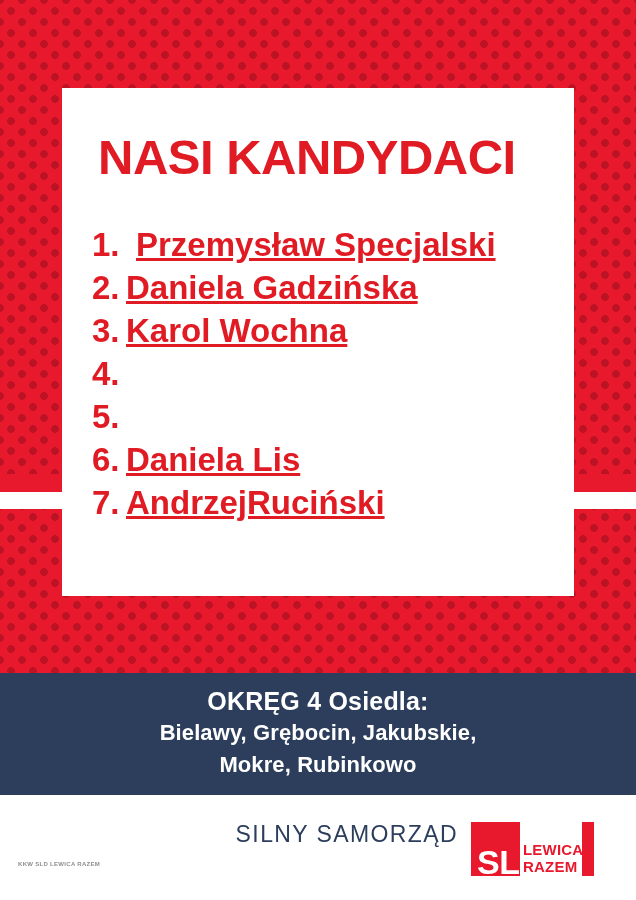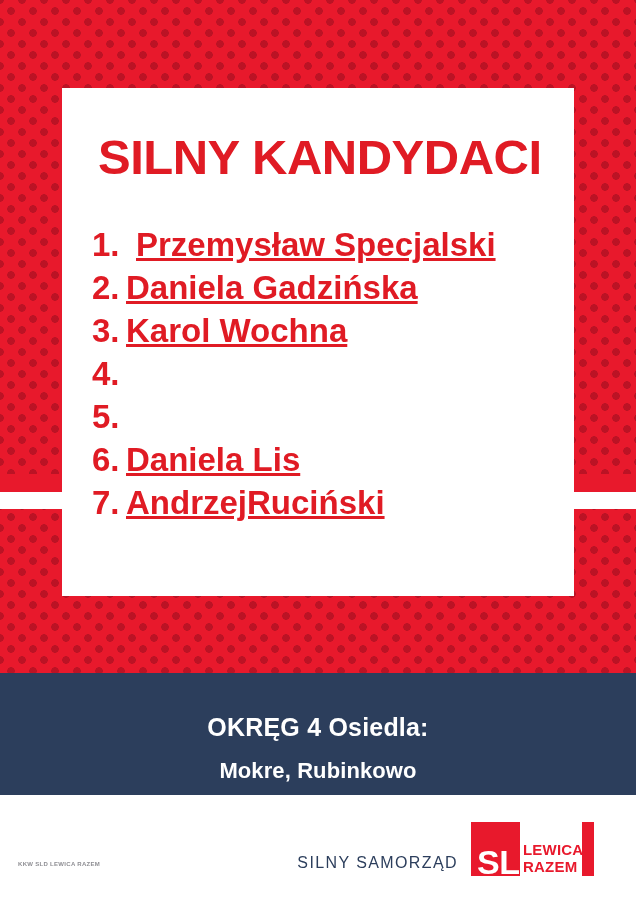--- a/index.html
+++ b/index.html
@@ -106,22 +106,22 @@
     position: absolute;
     left: 0;
     top: 673px;
     width: 636px;
     height: 122px;
     background: #2c3e5c;
     color: #ffffff;
     text-align: center;
   }
   .district-heading {
-    margin: 12px;
-    padding-top: 26px;
+    margin: 0;
+    padding-top: 12px;
     font-size: 25px;
     font-weight: bold;
     line-height: 32px;
     letter-spacing: 0.2px;
   }
   .district-lines {
     margin: 0;
     padding: 0;
     list-style: none;
   }
@@ -143,26 +143,25 @@
   }
 
   .slogan {
     position: absolute;
     right: 178px;
     top: 24px;
     text-align: right;
     color: #2c3e5c;
   }
   .slogan-line {
-    font-size: 16px;
+    font-size: 23px;
     font-weight: 300;
     line-height: 30px;
     letter-spacing: 1.4px;
     white-space: nowrap;
-    margin-top: 29px;
   }
 
   .disclaimer {
     position: absolute;
     left: 18px;
     top: 66px;
     font-size: 6px;
     font-weight: bold;
     letter-spacing: 0.3px;
     color: #8d8d92;
@@ -212,21 +211,21 @@
 
 <div class="poster">
 
   <div class="red-field"></div>
   <div class="red-plain-strip s1"></div>
 
   <div class="notch left"></div>
   <div class="notch right"></div>
 
   <div class="panel">
-    <div class="panel-title">SILNY KANDYDACI</div>
+    <div class="panel-title">NASI KANDYDACI</div>
 
     <ul class="candidate-list">
       <li class="candidate-item first">
         <span class="cand-num">1.</span>
         <span class="cand-name">Przemysław Specjalski</span>
       </li>
       <li class="candidate-item">
         <span class="cand-num">2.</span>
         <span class="cand-name">Daniela Gadzińska</span>
       </li>
@@ -247,20 +246,21 @@
       <li class="candidate-item">
         <span class="cand-num">7.</span>
         <span class="cand-name">AndrzejRuciński</span>
       </li>
     </ul>
   </div>
 
   <div class="district-band">
     <div class="district-heading">OKRĘG 4 Osiedla:</div>
     <div class="district-lines">
+      <div class="district-line">Bielawy, Grębocin, Jakubskie,</div>
       <div class="district-line">Mokre, Rubinkowo</div>
     </div>
   </div>
 
   <div class="footer">
     <div class="slogan">
       <div class="slogan-line">SILNY SAMORZĄD</div>
     </div>
     <div class="disclaimer">KKW SLD LEWICA RAZEM</div>
   </div>

